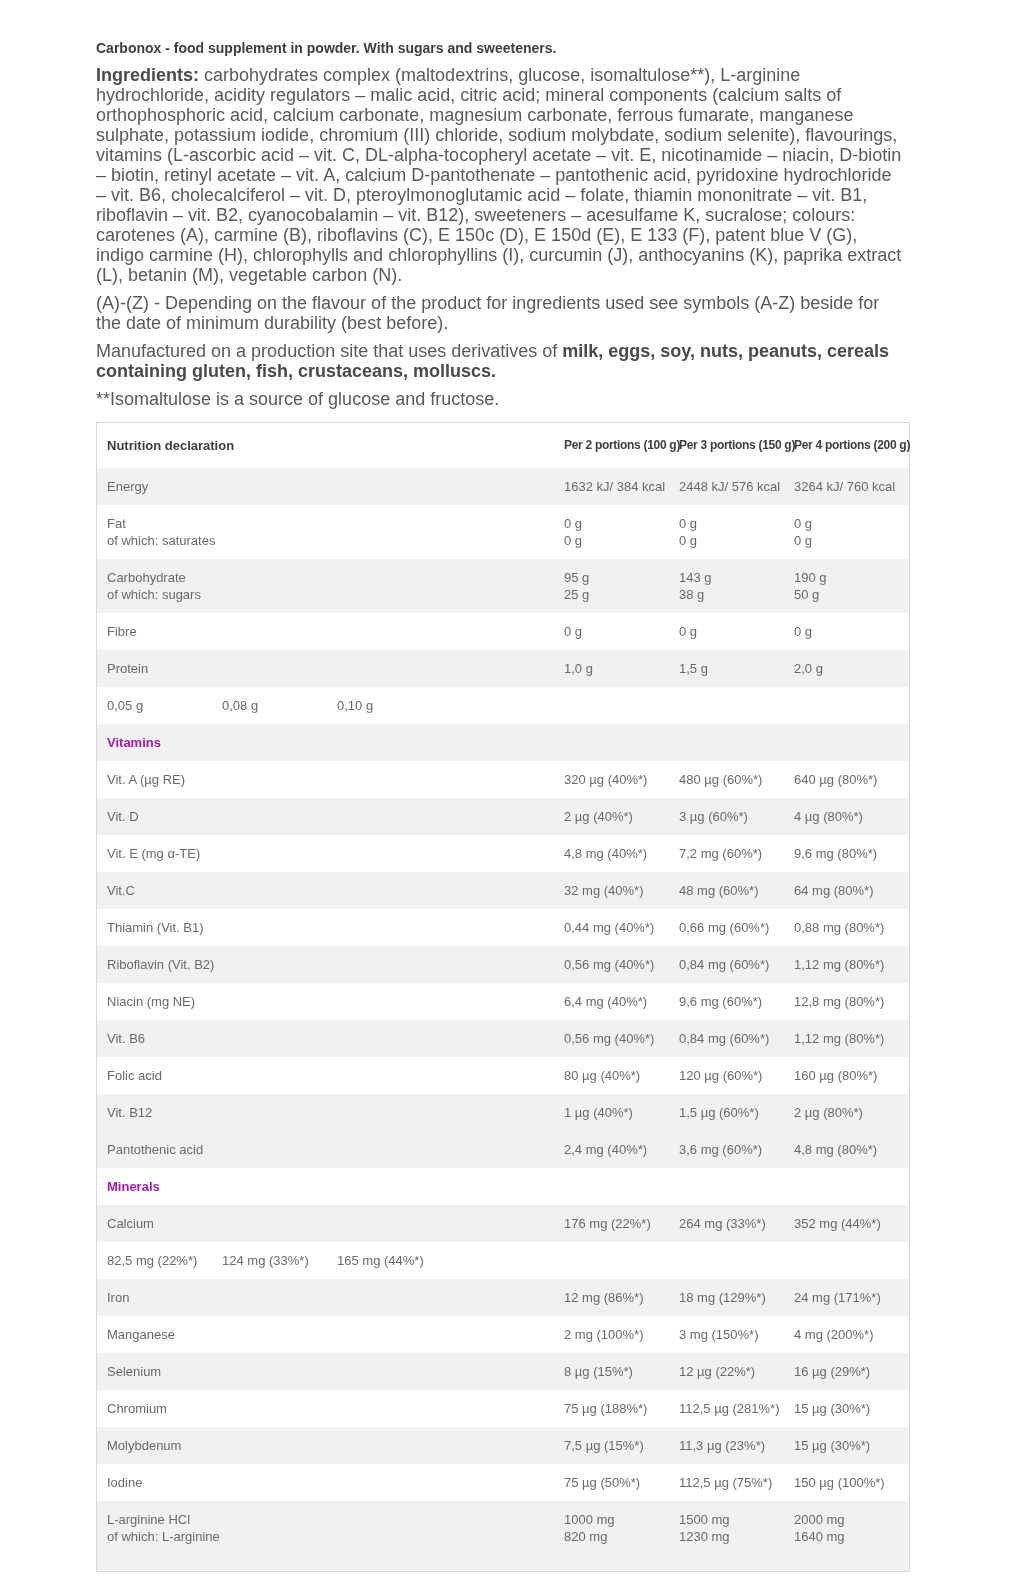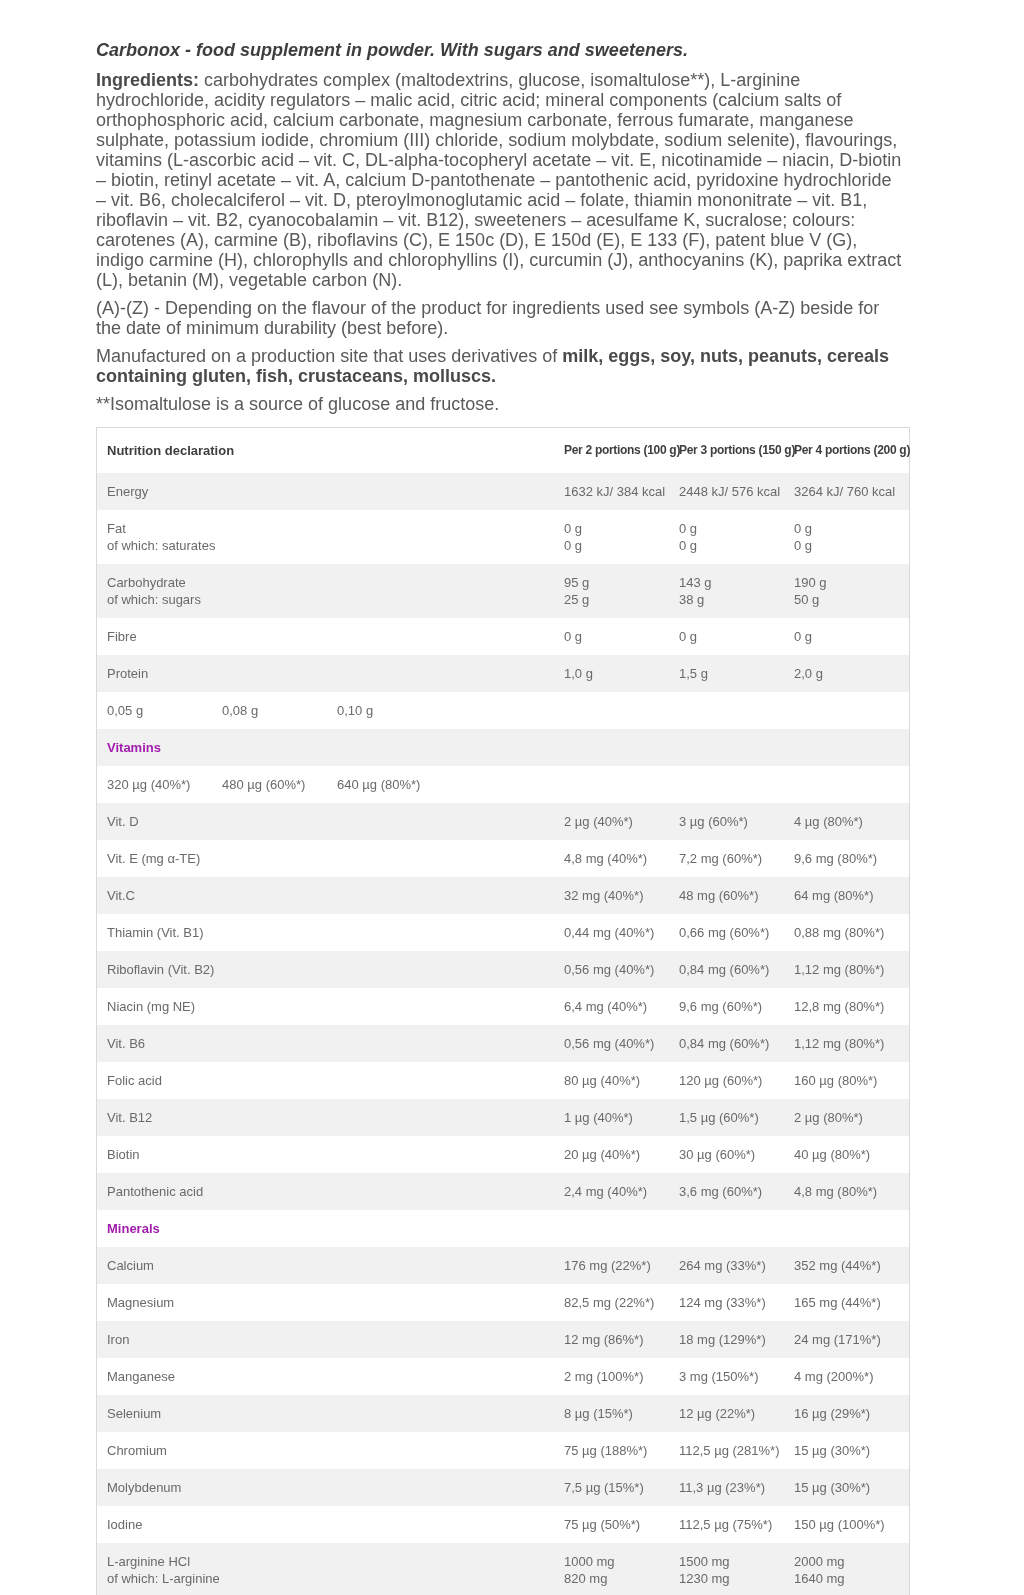--- a/index.html
+++ b/index.html
@@ -5,23 +5,22 @@
   * { box-sizing: border-box; }
   html, body { margin: 0; padding: 0; background: #ffffff; }
   body {
     width: 1024px;
     font-family: "Liberation Sans", sans-serif;
     -webkit-font-smoothing: antialiased;
   }
   .page { padding: 40px 0 30px 96px; width: 910px; }
 
   .title {
-    font-size: 18px; font-weight: bold; color: #3e3e3e;
+    font-size: 14px; font-weight: bold; color: #3e3e3e;
     margin: 0 0 9px 0;
-    font-style: italic;
   }
   .para {
     width: 806px;
     font-size: 18px; line-height: 20px; color: #5a5a5c;
     margin: 8px 0 7px 0;
   }
   .para b { color: #4a4a4c; }
 
   .ntable {
     width: 814px;
@@ -160,20 +159,23 @@
           <div class="col">
             <div>0,10 g</div>
           </div>
         </div>
         <div class="row shaded section">
           <div class="label">
             <div>Vitamins</div>
           </div>
         </div>
         <div class="row">
+          <div class="label">
+            <div>Vit. A (µg RE)</div>
+          </div>
           <div class="col">
             <div>320 µg (40%*)</div>
           </div>
           <div class="col">
             <div>480 µg (60%*)</div>
           </div>
           <div class="col">
             <div>640 µg (80%*)</div>
           </div>
         </div>
@@ -296,34 +298,20 @@
           <div class="col">
             <div>1 µg (40%*)</div>
           </div>
           <div class="col">
             <div>1,5 µg (60%*)</div>
           </div>
           <div class="col">
             <div>2 µg (80%*)</div>
           </div>
         </div>
-        <div class="row">
-          <div class="label">
-            <div>Biotin</div>
-          </div>
-          <div class="col">
-            <div>20 µg (40%*)</div>
-          </div>
-          <div class="col">
-            <div>30 µg (60%*)</div>
-          </div>
-          <div class="col">
-            <div>40 µg (80%*)</div>
-          </div>
-        </div>
         <div class="row shaded">
           <div class="label">
             <div>Pantothenic acid</div>
           </div>
           <div class="col">
             <div>2,4 mg (40%*)</div>
           </div>
           <div class="col">
             <div>3,6 mg (60%*)</div>
           </div>
@@ -344,23 +332,20 @@
             <div>176 mg (22%*)</div>
           </div>
           <div class="col">
             <div>264 mg (33%*)</div>
           </div>
           <div class="col">
             <div>352 mg (44%*)</div>
           </div>
         </div>
         <div class="row">
-          <div class="label">
-            <div>Magnesium</div>
-          </div>
           <div class="col">
             <div>82,5 mg (22%*)</div>
           </div>
           <div class="col">
             <div>124 mg (33%*)</div>
           </div>
           <div class="col">
             <div>165 mg (44%*)</div>
           </div>
         </div>

